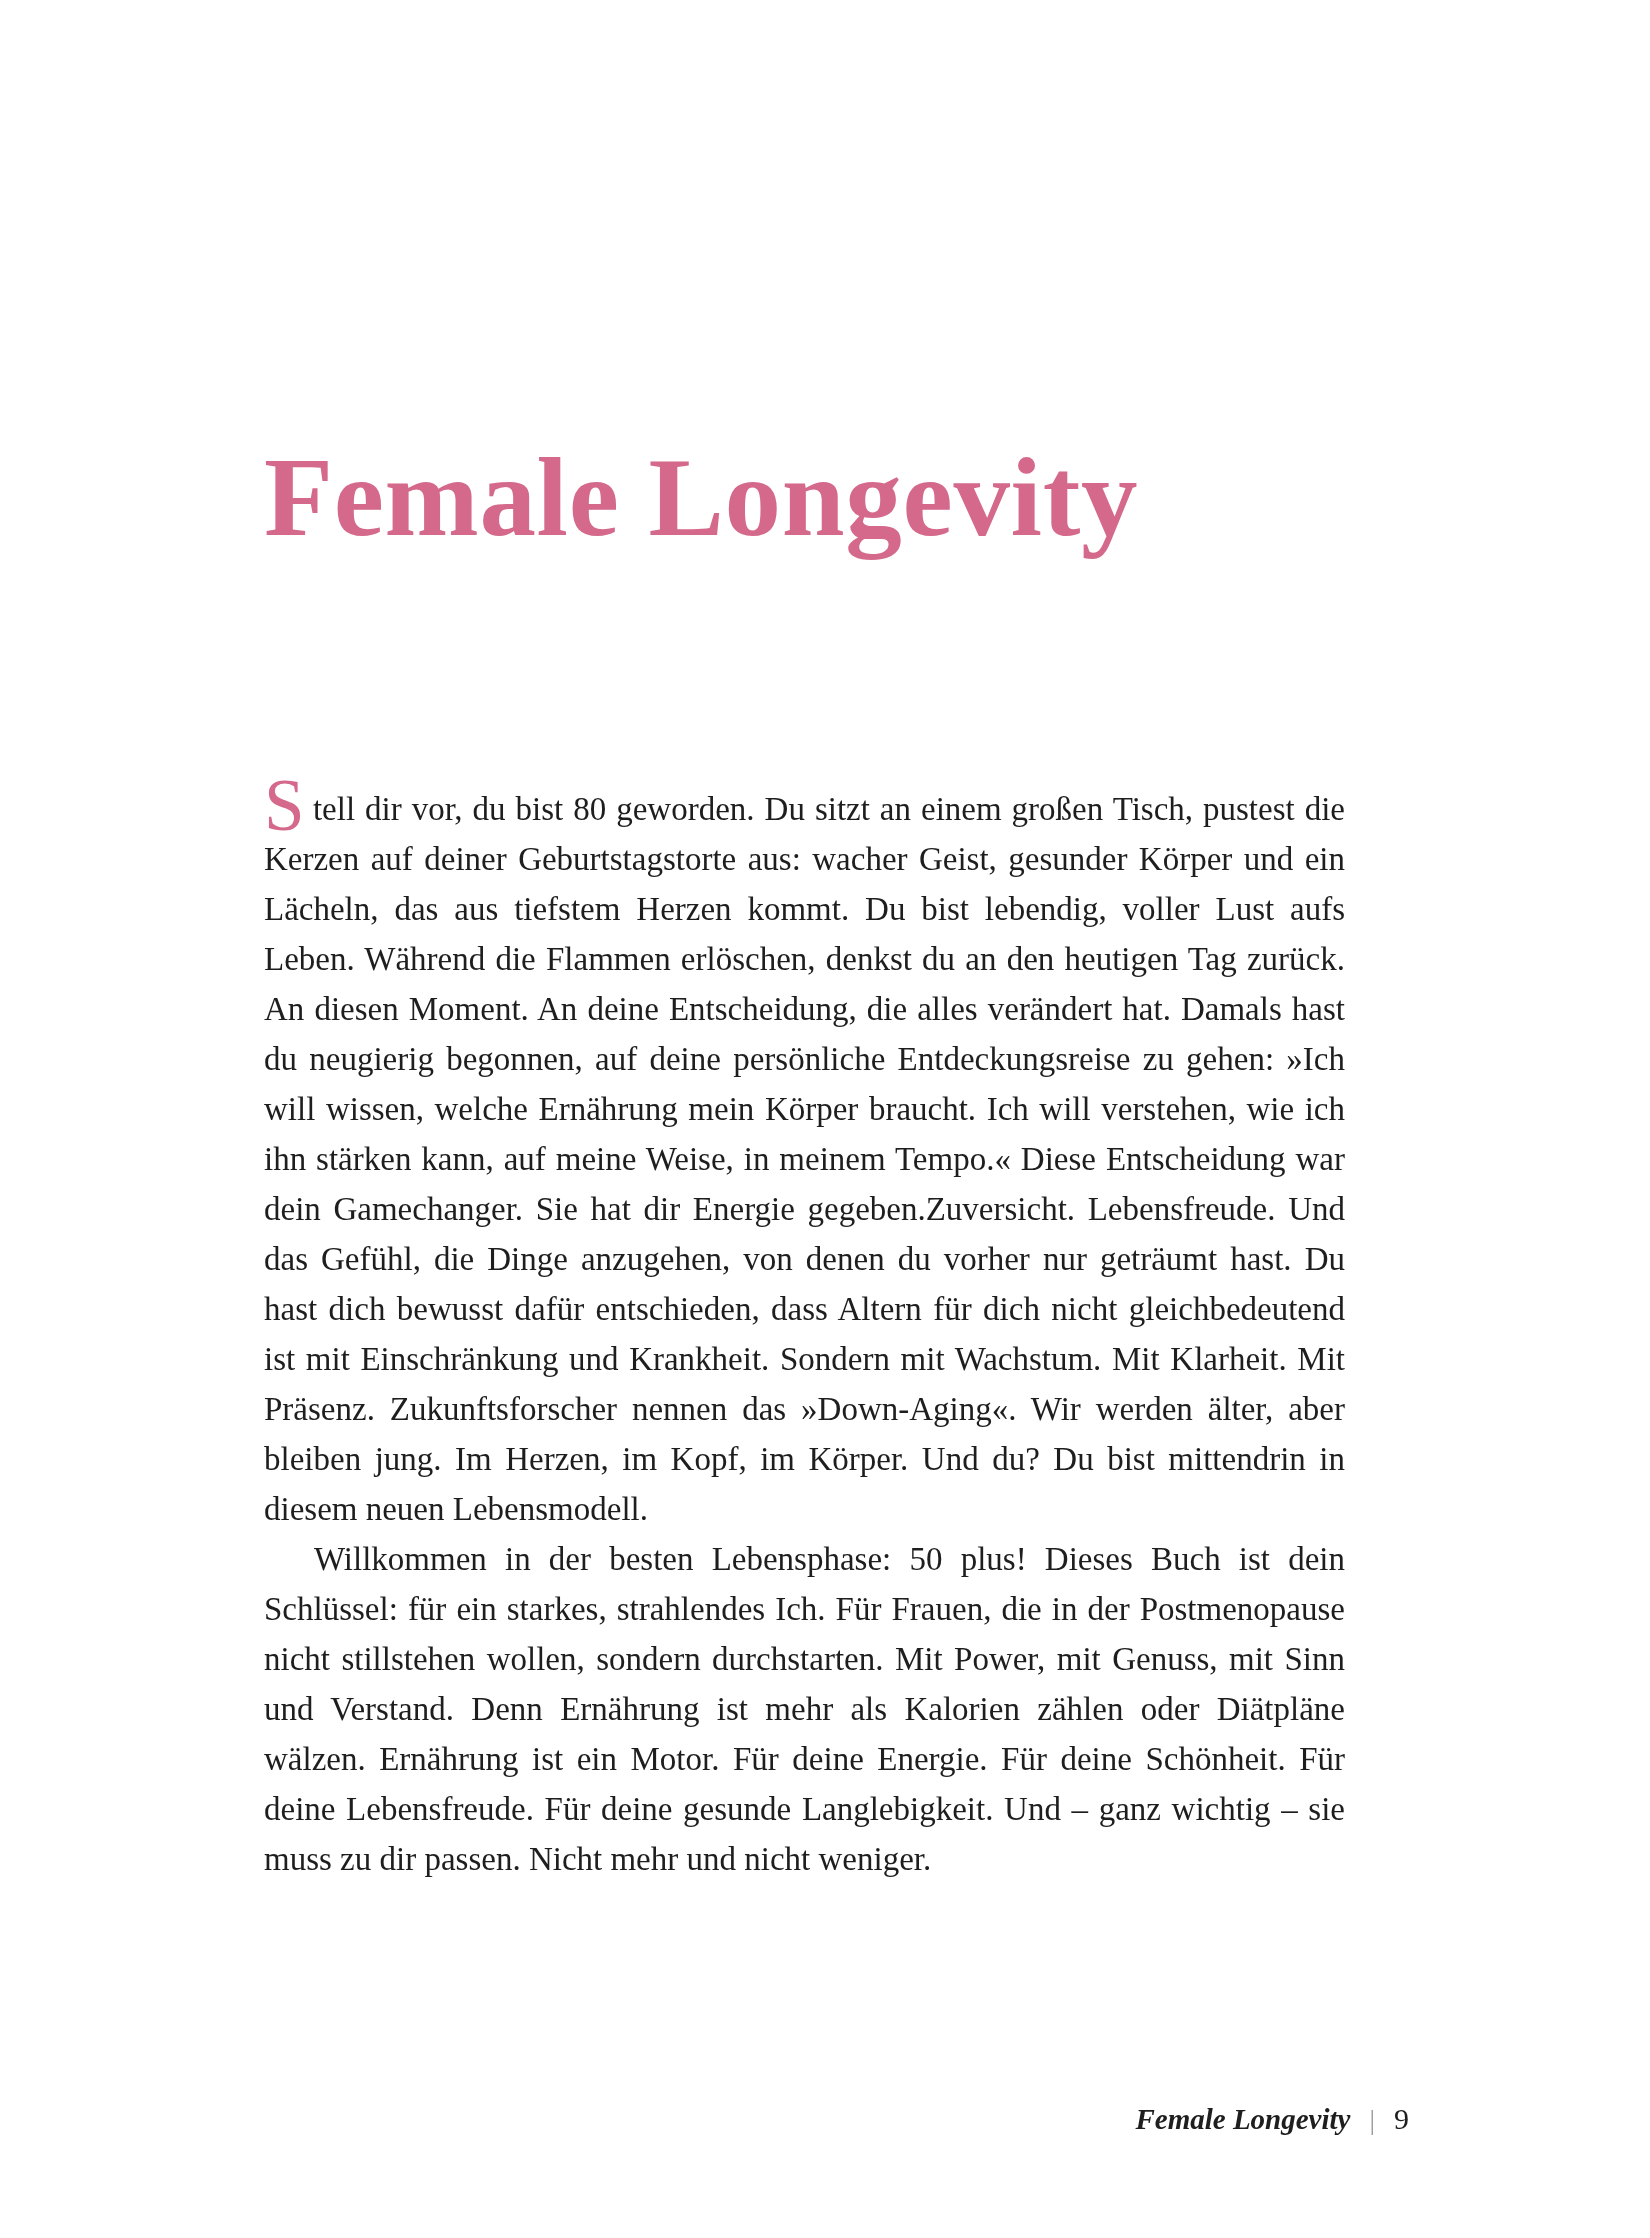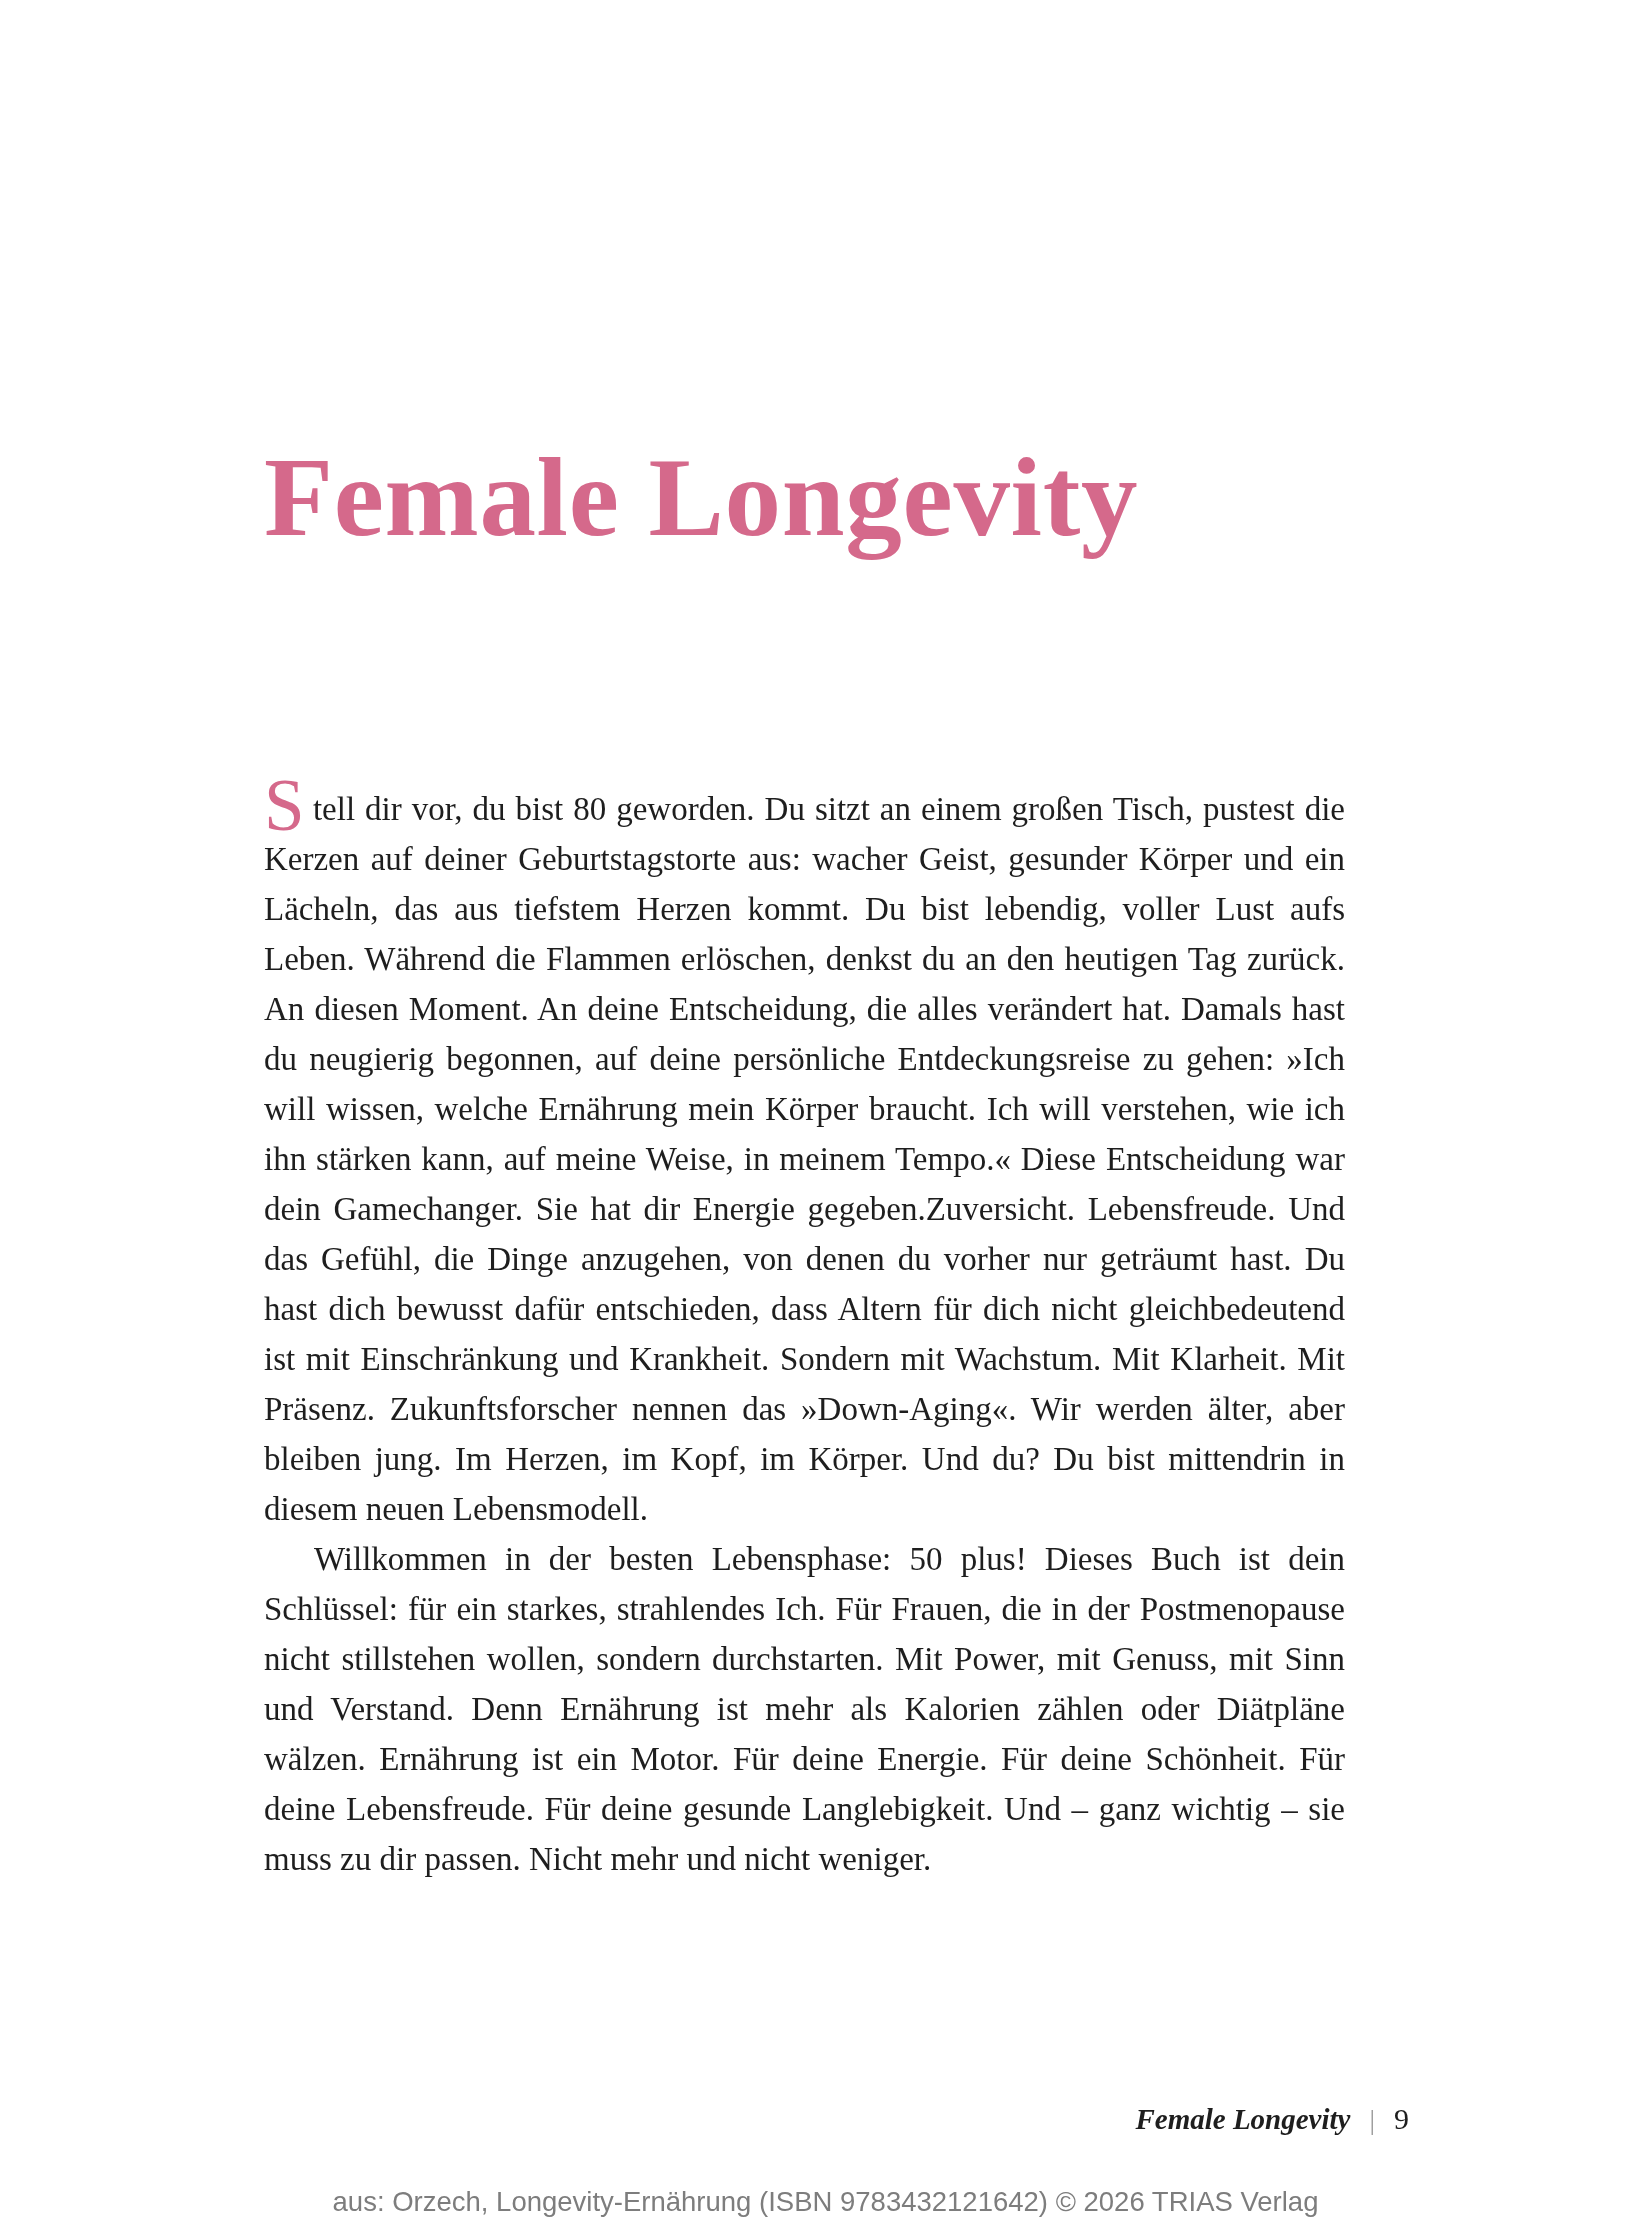--- a/index.html
+++ b/index.html
@@ -105,16 +105,15 @@
     <p class="para first"><span class="dropcap">S</span><span>tell dir vor, du bist 80 geworden. Du sitzt an einem großen Tisch, pustest die Kerzen auf deiner Geburtstagstorte aus: wacher Geist, gesunder Körper und ein Lächeln, das aus tiefstem Herzen kommt. Du bist lebendig, voller Lust aufs Leben. Während die Flammen erlöschen, denkst du an den heutigen Tag zurück. An diesen Moment. An deine Entscheidung, die alles verändert hat. Damals hast du neugierig begonnen, auf deine persönliche Entdeckungsreise zu gehen: »Ich will wissen, welche Ernährung mein Körper braucht. Ich will verstehen, wie ich ihn stärken kann, auf meine Weise, in meinem Tempo.« Diese Entscheidung war dein Gamechanger. Sie hat dir Energie gegeben.Zuversicht. Lebensfreude. Und das Gefühl, die Dinge anzugehen, von denen du vorher nur geträumt hast. Du hast dich bewusst dafür entschieden, dass Altern für dich nicht gleichbedeutend ist mit Einschränkung und Krankheit. Sondern mit Wachstum. Mit Klarheit. Mit Präsenz. Zukunftsforscher nennen das »Down-Aging«. Wir werden älter, aber bleiben jung. Im Herzen, im Kopf, im Körper. Und du? Du bist mittendrin in diesem neuen Lebensmodell.</span></p>
     <p class="para indented">Willkommen in der besten Lebensphase: 50 plus! Dieses Buch ist dein Schlüssel: für ein starkes, strahlendes Ich. Für Frauen, die in der Postmenopause nicht stillstehen wollen, sondern durchstarten. Mit Power, mit Genuss, mit Sinn und Verstand. Denn Ernährung ist mehr als Kalorien zählen oder Diätpläne wälzen. Ernährung ist ein Motor. Für deine Energie. Für deine Schönheit. Für deine Lebensfreude. Für deine gesunde Langlebigkeit. Und – ganz wichtig – sie muss zu dir passen. Nicht mehr und nicht weniger.</p>
   </div>
 
   <div class="footer">
     <span class="running-title">Female Longevity</span>
     <span class="separator">|</span>
     <span class="page-number">9</span>
   </div>
 
-  <div class="credit">aus: Orzech, Longevity-Ernährung (ISBN 9783432121642) © 2026 TRIAS Verlag</div>
 
 </div>
 
 
 </body></html>

